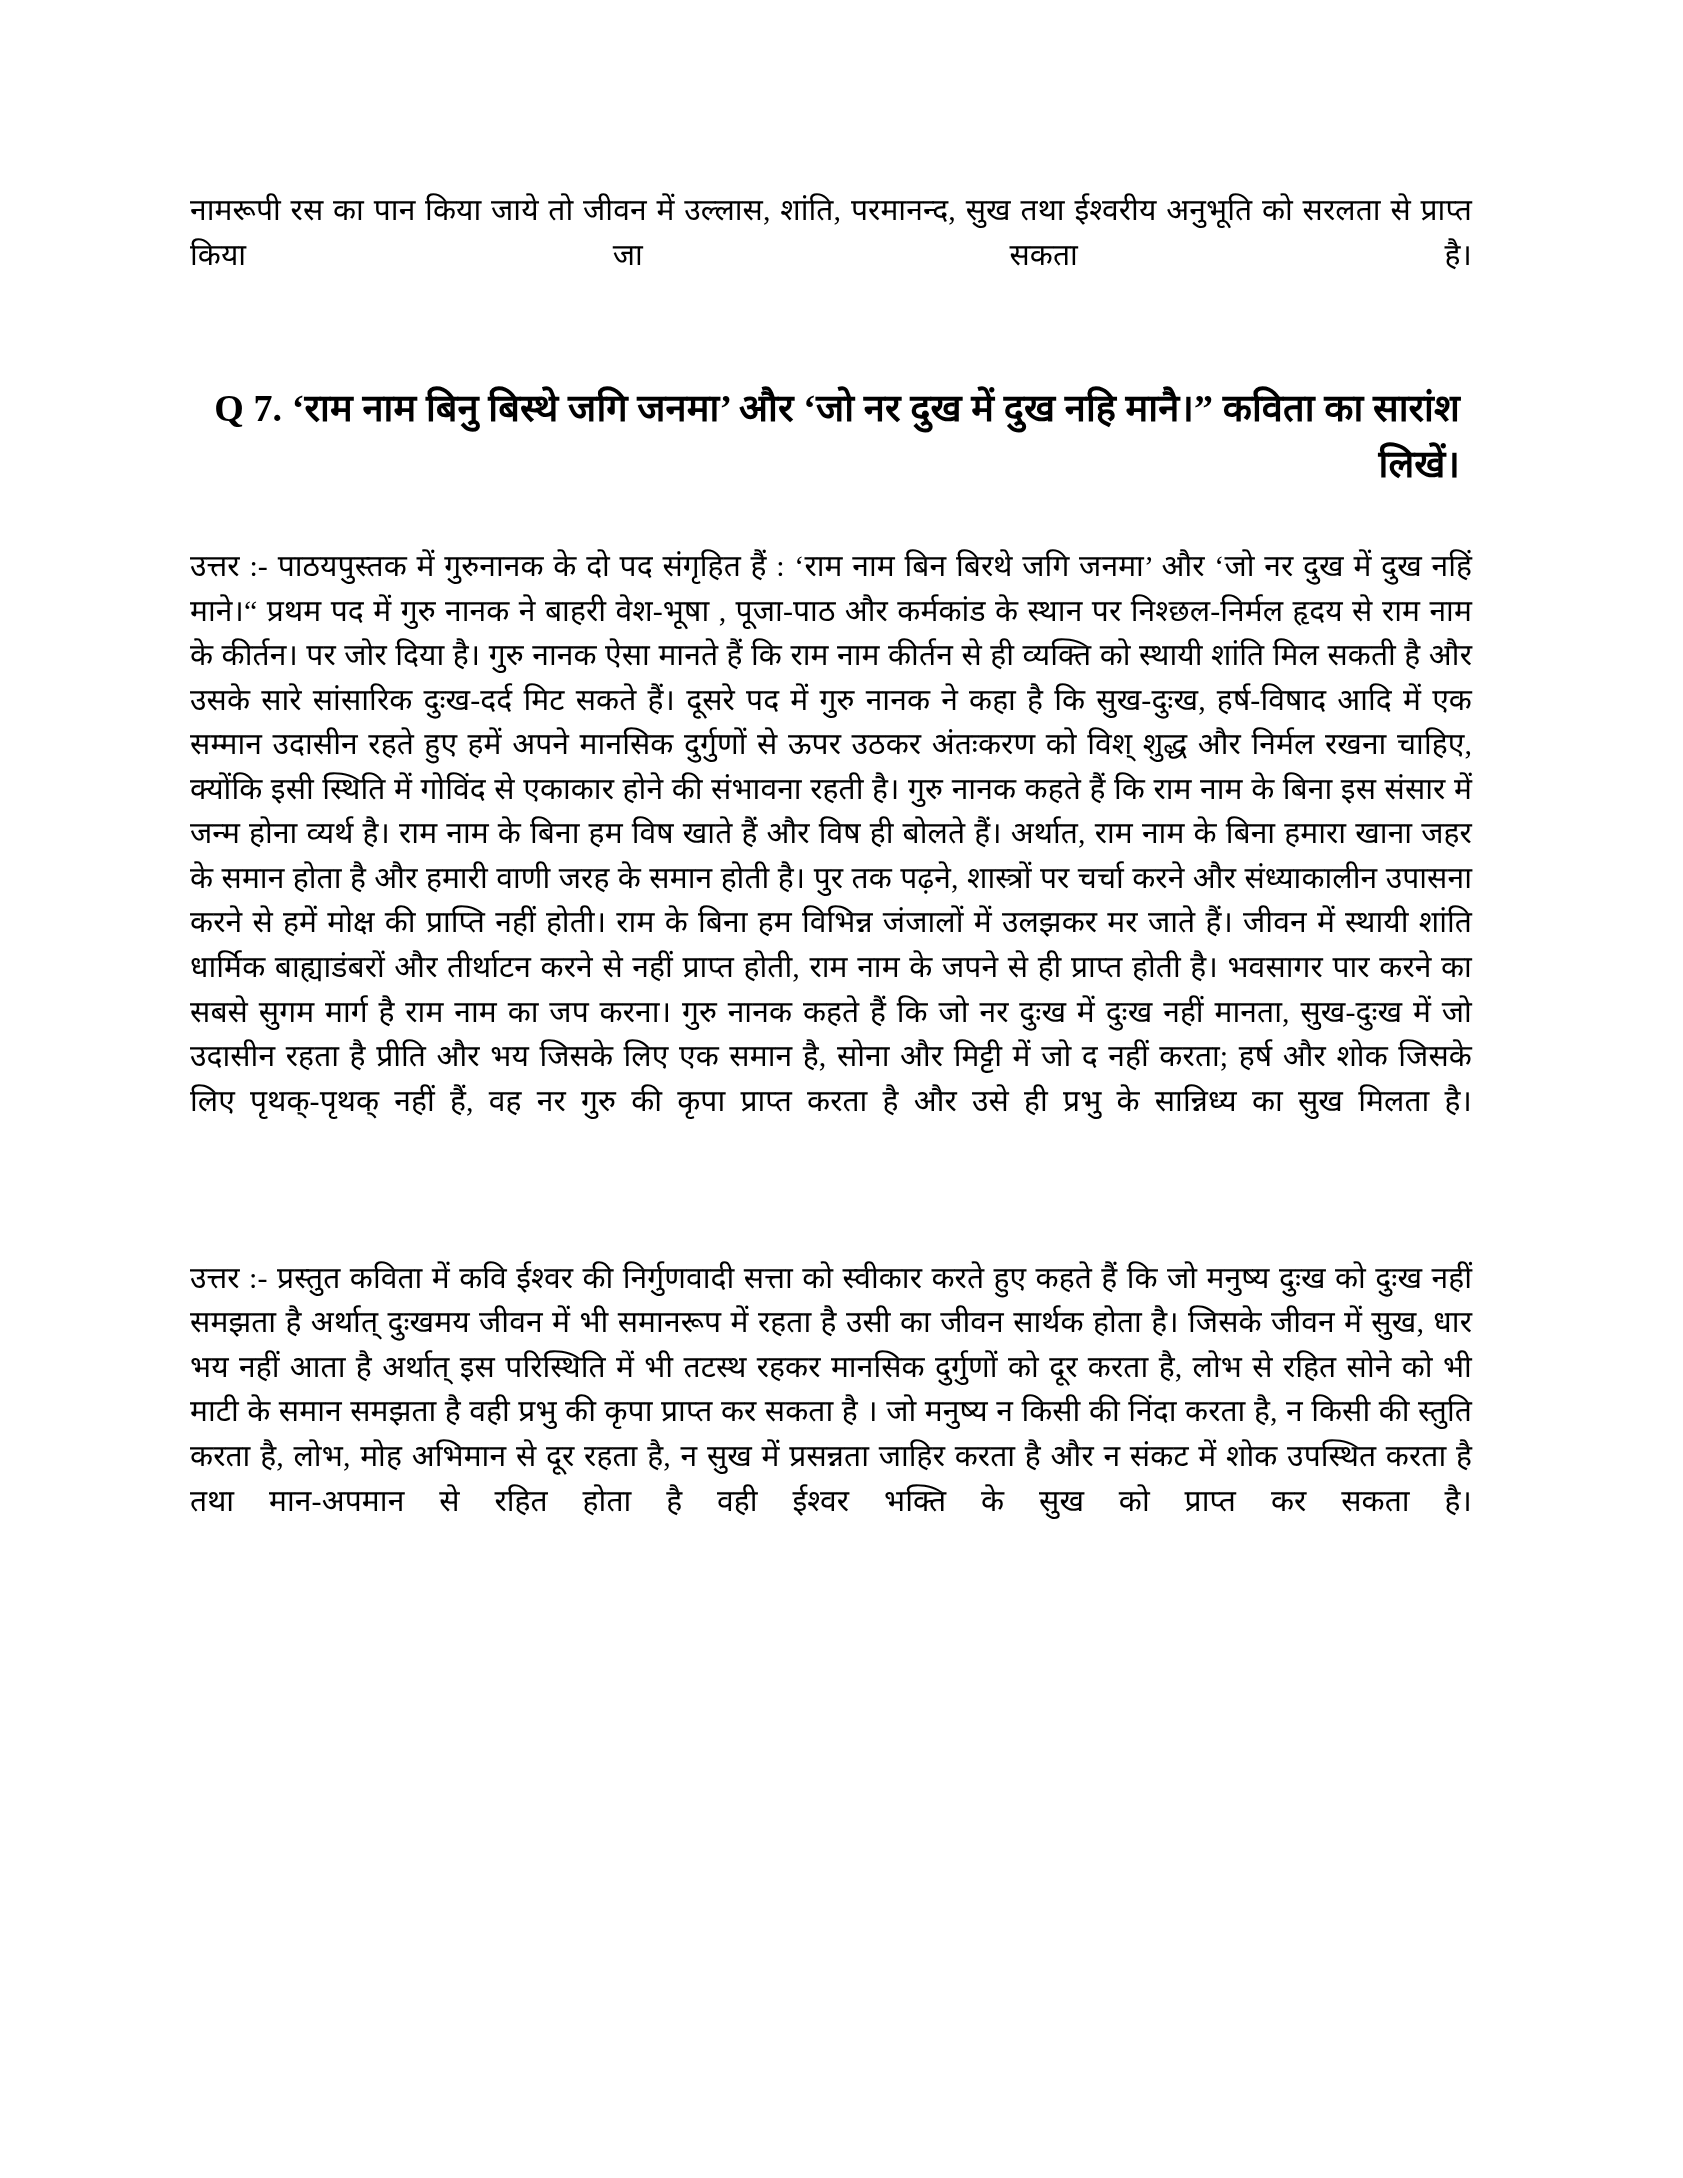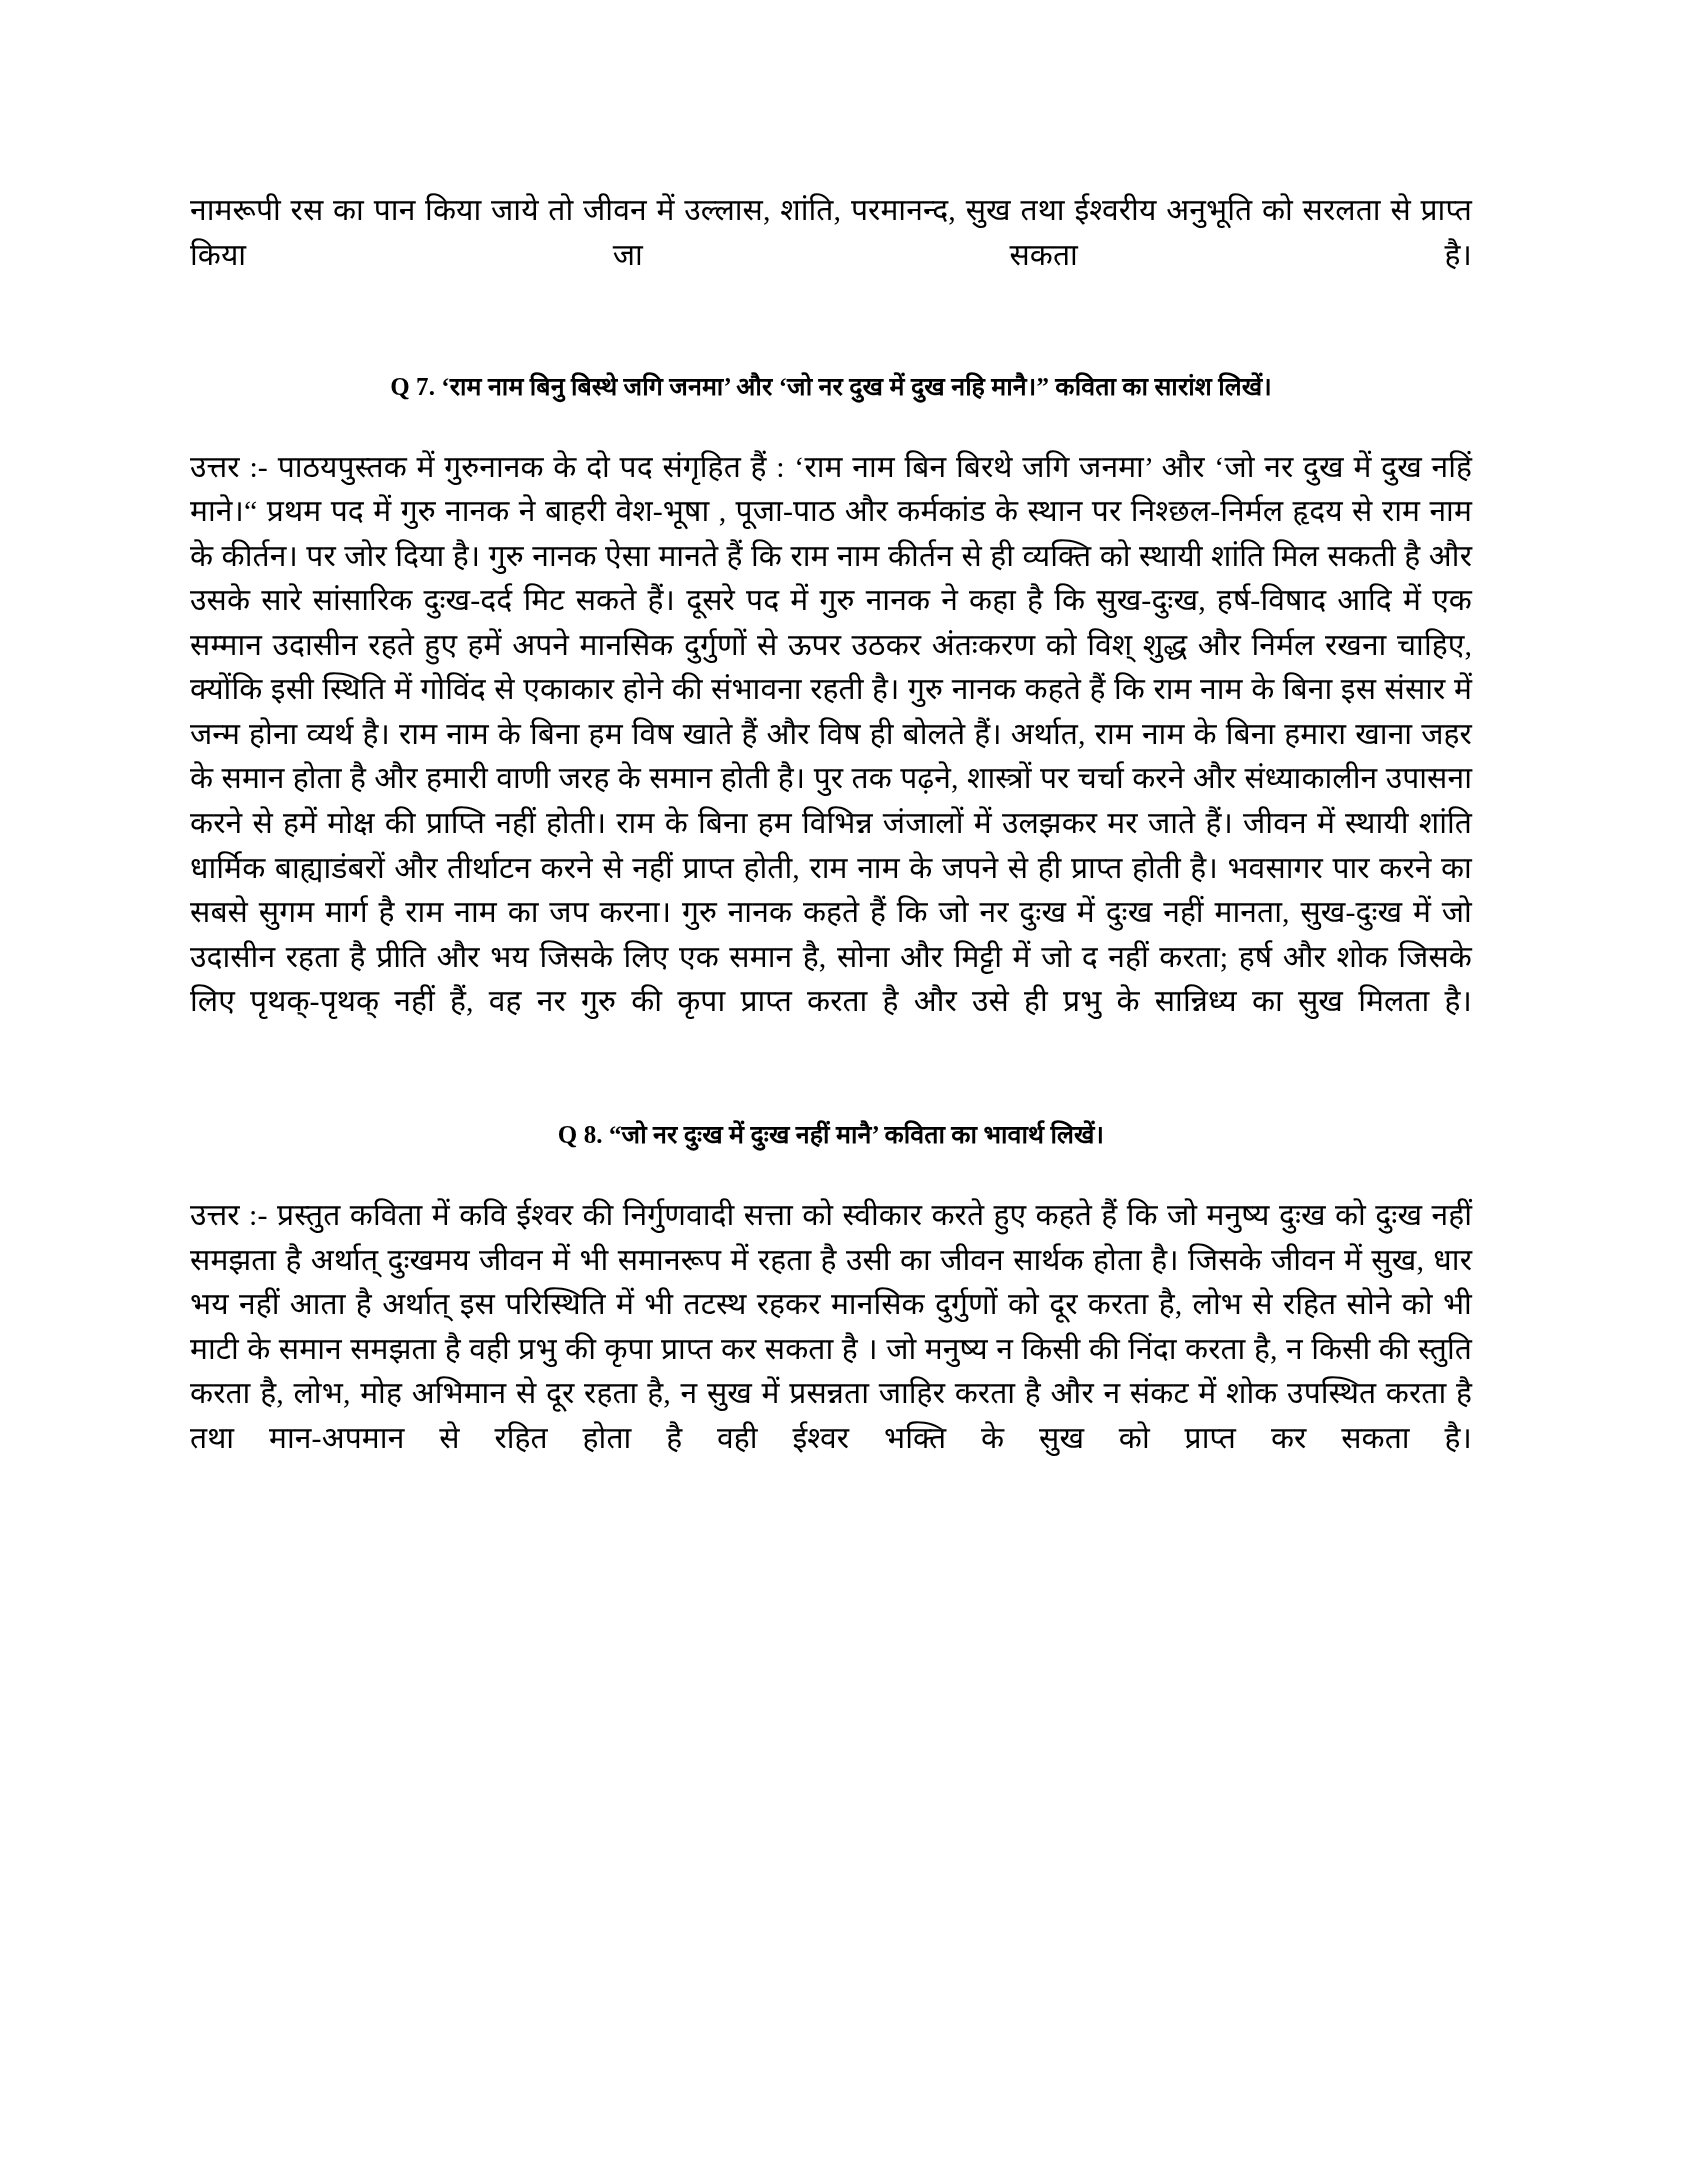--- a/index.html
+++ b/index.html
@@ -33,25 +33,25 @@
     line-height: 1.485;
     text-align: justify;
     text-justify: inter-word;
     letter-spacing: 0.1px;
     word-spacing: 0.5px;
   }
   .intro-para {
     margin-bottom: 0;
   }
   h2.question {
-    margin: 0;
-    font-size: 25px;
+    margin: 12px;
+    font-size: 38px;
     line-height: 1.48;
     font-weight: bold;
-    text-align: center;
+    text-align: right;
     letter-spacing: 0.1px;
   }
   .spacer-q-before {
     height: 46px;
   }
   .spacer-q-after {
     height: 40px;
   }
   .spacer-ans-after {
     height: 48px;
@@ -77,21 +77,20 @@
     <div class="spacer-q-before"></div>
 
     <h2 class="question">Q 7. ‘राम नाम बिनु बिस्थे जगि जनमा’ और ‘जो नर दुख में दुख नहि मानै।” कविता का सारांश लिखें।</h2>
 
     <div class="spacer-q-after"></div>
 
     <p class="body-text"><span class="answer-label">उत्तर :-</span><span> पाठयपुस्तक में गुरुनानक के दो पद संगृहित हैं : ‘राम नाम बिन बिरथे जगि जनमा’ और ‘जो नर दुख में दुख नहिं माने।“ प्रथम पद में गुरु नानक ने बाहरी वेश-भूषा , पूजा-पाठ और कर्मकांड के स्थान पर निश्छल-निर्मल हृदय से राम नाम के कीर्तन। पर जोर दिया है। गुरु नानक ऐसा मानते हैं कि राम नाम कीर्तन से ही व्यक्ति को स्थायी शांति मिल सकती है और उसके सारे सांसारिक दुःख-दर्द मिट सकते हैं। दूसरे पद में गुरु नानक ने कहा है कि सुख-दुःख, हर्ष-विषाद आदि में एक सम्मान उदासीन रहते हुए हमें अपने मानसिक दुर्गुणों से ऊपर उठकर अंतःकरण को विश् शुद्ध और निर्मल रखना चाहिए, क्योंकि इसी स्थिति में गोविंद से एकाकार होने की संभावना रहती है। गुरु नानक कहते हैं कि राम नाम के बिना इस संसार में जन्म होना व्यर्थ है। राम नाम के बिना हम विष खाते हैं और विष ही बोलते हैं। अर्थात, राम नाम के बिना हमारा खाना जहर के समान होता है और हमारी वाणी जरह के समान होती है। पुर तक पढ़ने, शास्त्रों पर चर्चा करने और संध्याकालीन उपासना करने से हमें मोक्ष की प्राप्ति नहीं होती। राम के बिना हम विभिन्न जंजालों में उलझकर मर जाते हैं। जीवन में स्थायी शांति धार्मिक बाह्याडंबरों और तीर्थाटन करने से नहीं प्राप्त होती, राम नाम के जपने से ही प्राप्त होती है। भवसागर पार करने का सबसे सुगम मार्ग है राम नाम का जप करना। गुरु नानक कहते हैं कि जो नर दुःख में दुःख नहीं मानता, सुख-दुःख में जो उदासीन रहता है प्रीति और भय जिसके लिए एक समान है, सोना और मिट्टी में जो द नहीं करता; हर्ष और शोक जिसके लिए पृथक्-पृथक् नहीं हैं, वह नर गुरु की कृपा प्राप्त करता है और उसे ही प्रभु के सान्निध्य का सुख मिलता है।</span></p>
 
     <div class="spacer-ans-after"></div>
 
-    <h2 class="question">Q 8. “जो नर दुःख में दुःख नहीं मानै’ कविता का भावार्थ लिखें।</h2>
 
     <div class="spacer-q-after"></div>
 
     <p class="body-text"><span class="answer-label">उत्तर :-</span><span> प्रस्तुत कविता में कवि ईश्वर की निर्गुणवादी सत्ता को स्वीकार करते हुए कहते हैं कि जो मनुष्य दुःख को दुःख नहीं समझता है अर्थात् दुःखमय जीवन में भी समानरूप में रहता है उसी का जीवन सार्थक होता है। जिसके जीवन में सुख, धार भय नहीं आता है अर्थात् इस परिस्थिति में भी तटस्थ रहकर मानसिक दुर्गुणों को दूर करता है, लोभ से रहित सोने को भी माटी के समान समझता है वही प्रभु की कृपा प्राप्त कर सकता है । जो मनुष्य न किसी की निंदा करता है, न किसी की स्तुति करता है, लोभ, मोह अभिमान से दूर रहता है, न सुख में प्रसन्नता जाहिर करता है और न संकट में शोक उपस्थित करता है तथा मान-अपमान से रहित होता है वही ईश्वर भक्ति के सुख को प्राप्त कर सकता है।</span></p>
 
   </div>
 </div>
 
 
 </body></html>

